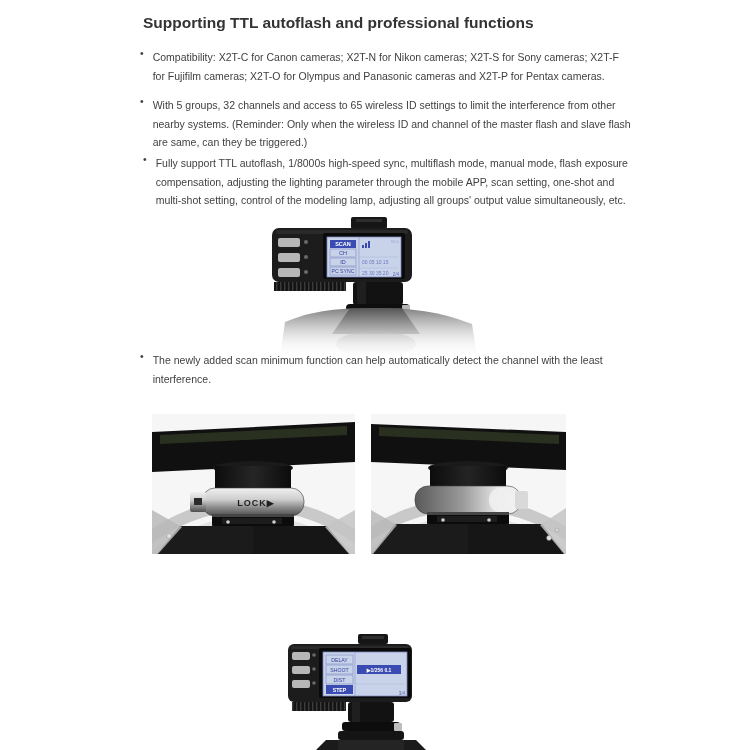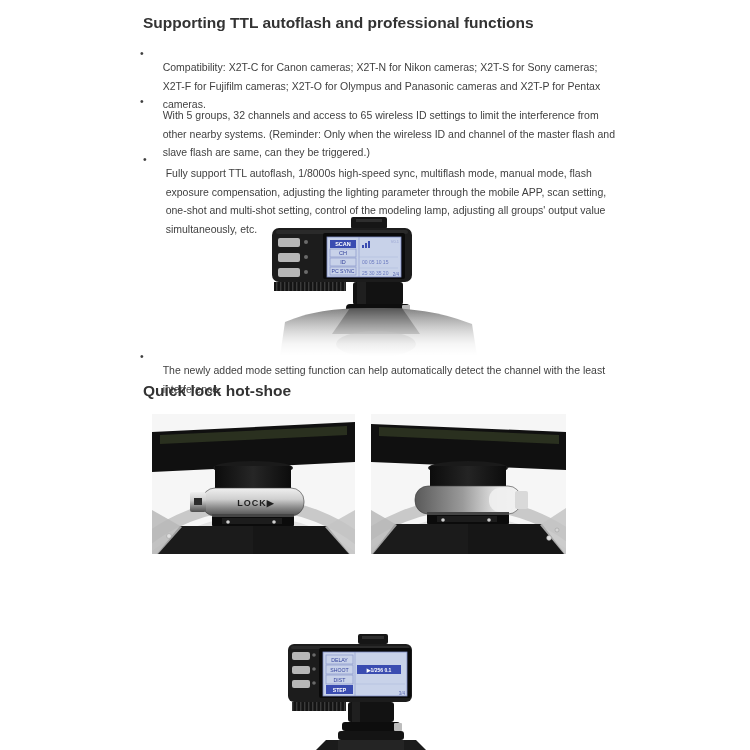--- a/index.html
+++ b/index.html
@@ -12,21 +12,21 @@
     font-size:15.5px;font-weight:bold;line-height:20px;z-index:2;
   }
   #heading-intro{top:13px;width:520px;}
   #heading-hotshoe{top:381px;width:400px;}
   #heading-power{top:579px;width:462px;}
   .bullet{
     position:absolute;left:140px;width:496px;display:flex;gap:5px;
     color:#3f3f3f;font-size:10.5px;line-height:18.5px;z-index:2;
   }
   .bullet .dot{flex:0 0 auto;}
-  .bullet p{margin:14px;}
+  .bullet p{margin:4px;}
   #bullet-compat{top:44px;}
   #bullet-groups{top:92px;}
   #bullet-ttl{top:150px;padding-left:3px;}
   #bullet-scan{top:347px;}
   .photo{position:absolute;z-index:1;}
   #img-trigger-scan{left:270px;top:216px;}
   #img-hotshoe-left{left:152px;top:414px;}
   #img-hotshoe-right{left:371px;top:414px;}
   #img-trigger-step{left:286px;top:634px;}
   svg text{font-family:"Liberation Sans",sans-serif;}
@@ -124,24 +124,23 @@
     <g>
       <path d="M15,106 C40,96 60,92 106,92 C150,92 175,98 202,108 L207,140 L10,140 Z" fill="url(#camGrad1)"></path>
       <path d="M80,92 L132,92 L150,118 L62,118 Z" fill="#4a4a4a" opacity="0.8"></path>
       <ellipse cx="106" cy="128" rx="40" ry="13" fill="#6a6a6a" opacity="0.6"></ellipse>
       <rect x="0" y="92" width="212" height="48" fill="url(#whiteFade1)"></rect>
     </g>
   </svg>
 
   <div class="bullet" id="bullet-scan">
     <span class="dot">•</span>
-    <p>The newly added mode setting function can help automatically detect the channel with the least interference.</p>
-  </div>
-
-  <h2 class="heading" id="heading-hotshoe">Quick lock hot-shoe</h2>
+    <p>The newly added scan minimum function can help automatically detect the channel with the least interference.</p>
+  </div>
+
 
   <svg class="photo" id="img-hotshoe-left" width="203" height="140" viewBox="0 0 203 140">
     <defs>
       <linearGradient id="silverL" x1="0" y1="0" x2="0" y2="1">
         <stop offset="0" stop-color="#f0f0f0"></stop>
           <stop offset="0.4" stop-color="#cfcfcf"></stop>
         <stop offset="0.7" stop-color="#8a8a8a"></stop>
           <stop offset="1" stop-color="#4e4e4e"></stop>
       </linearGradient>
       <linearGradient id="cylL" x1="0" y1="0" x2="1" y2="0">

